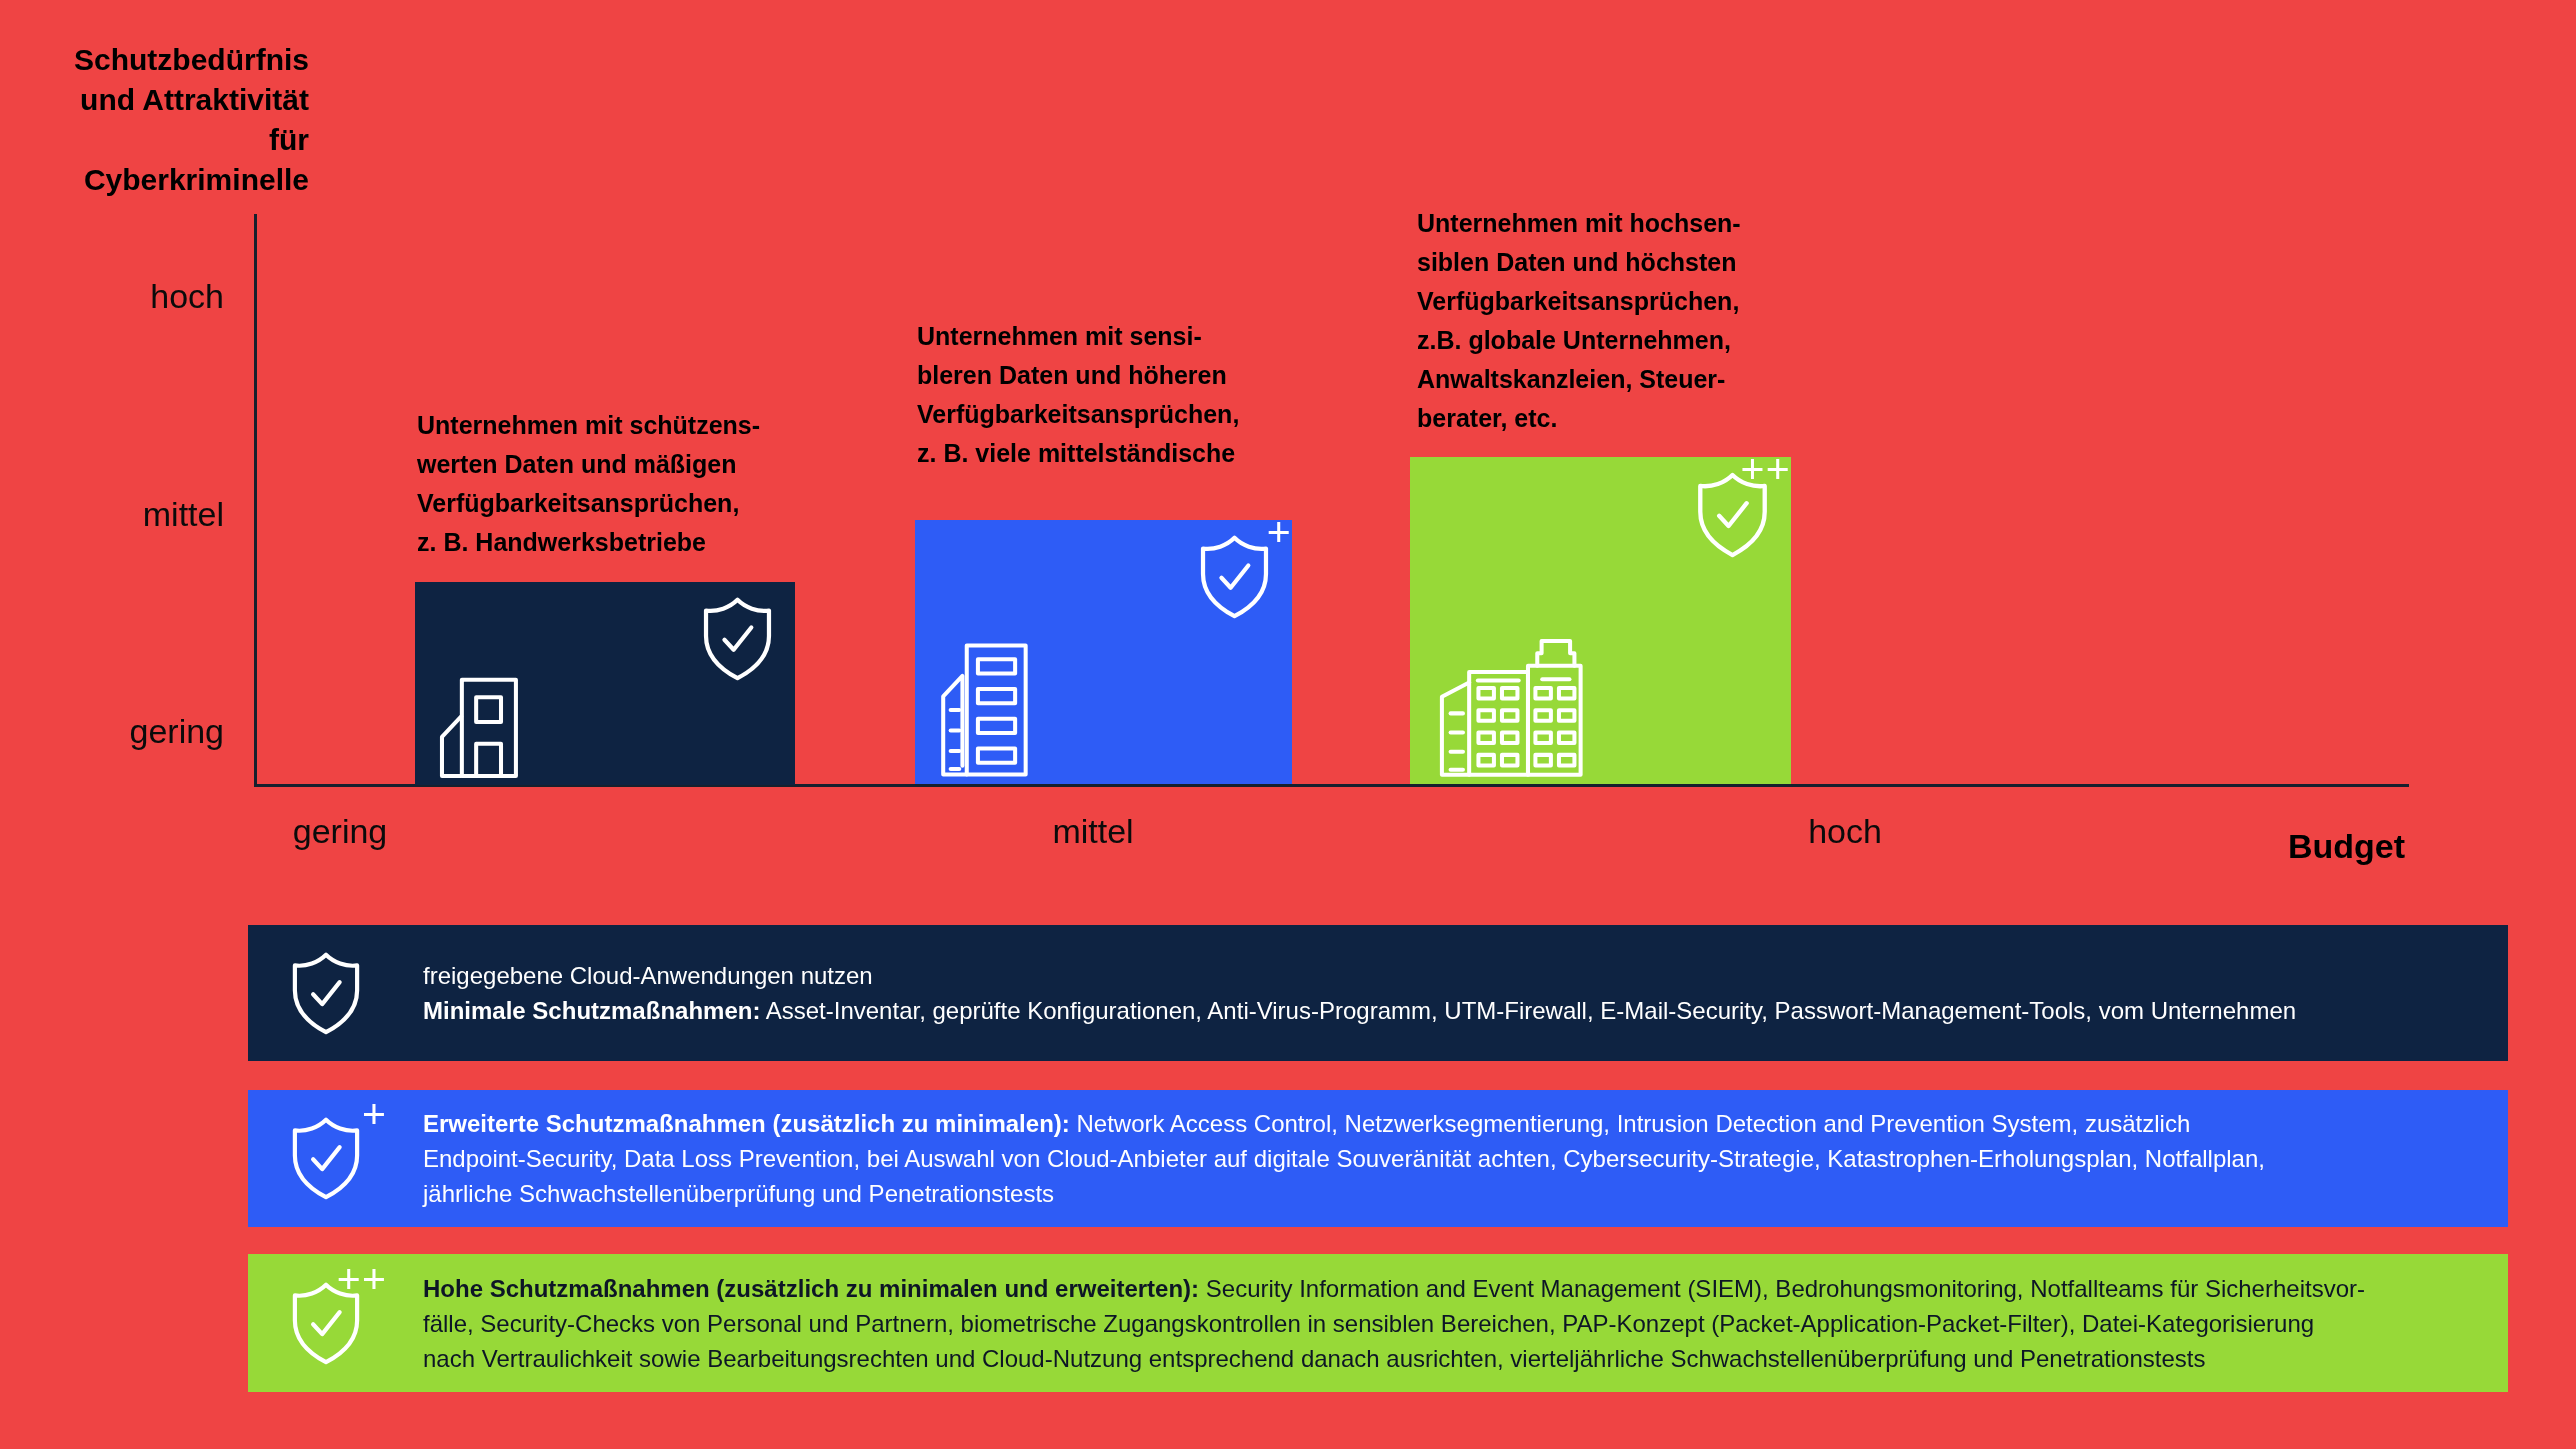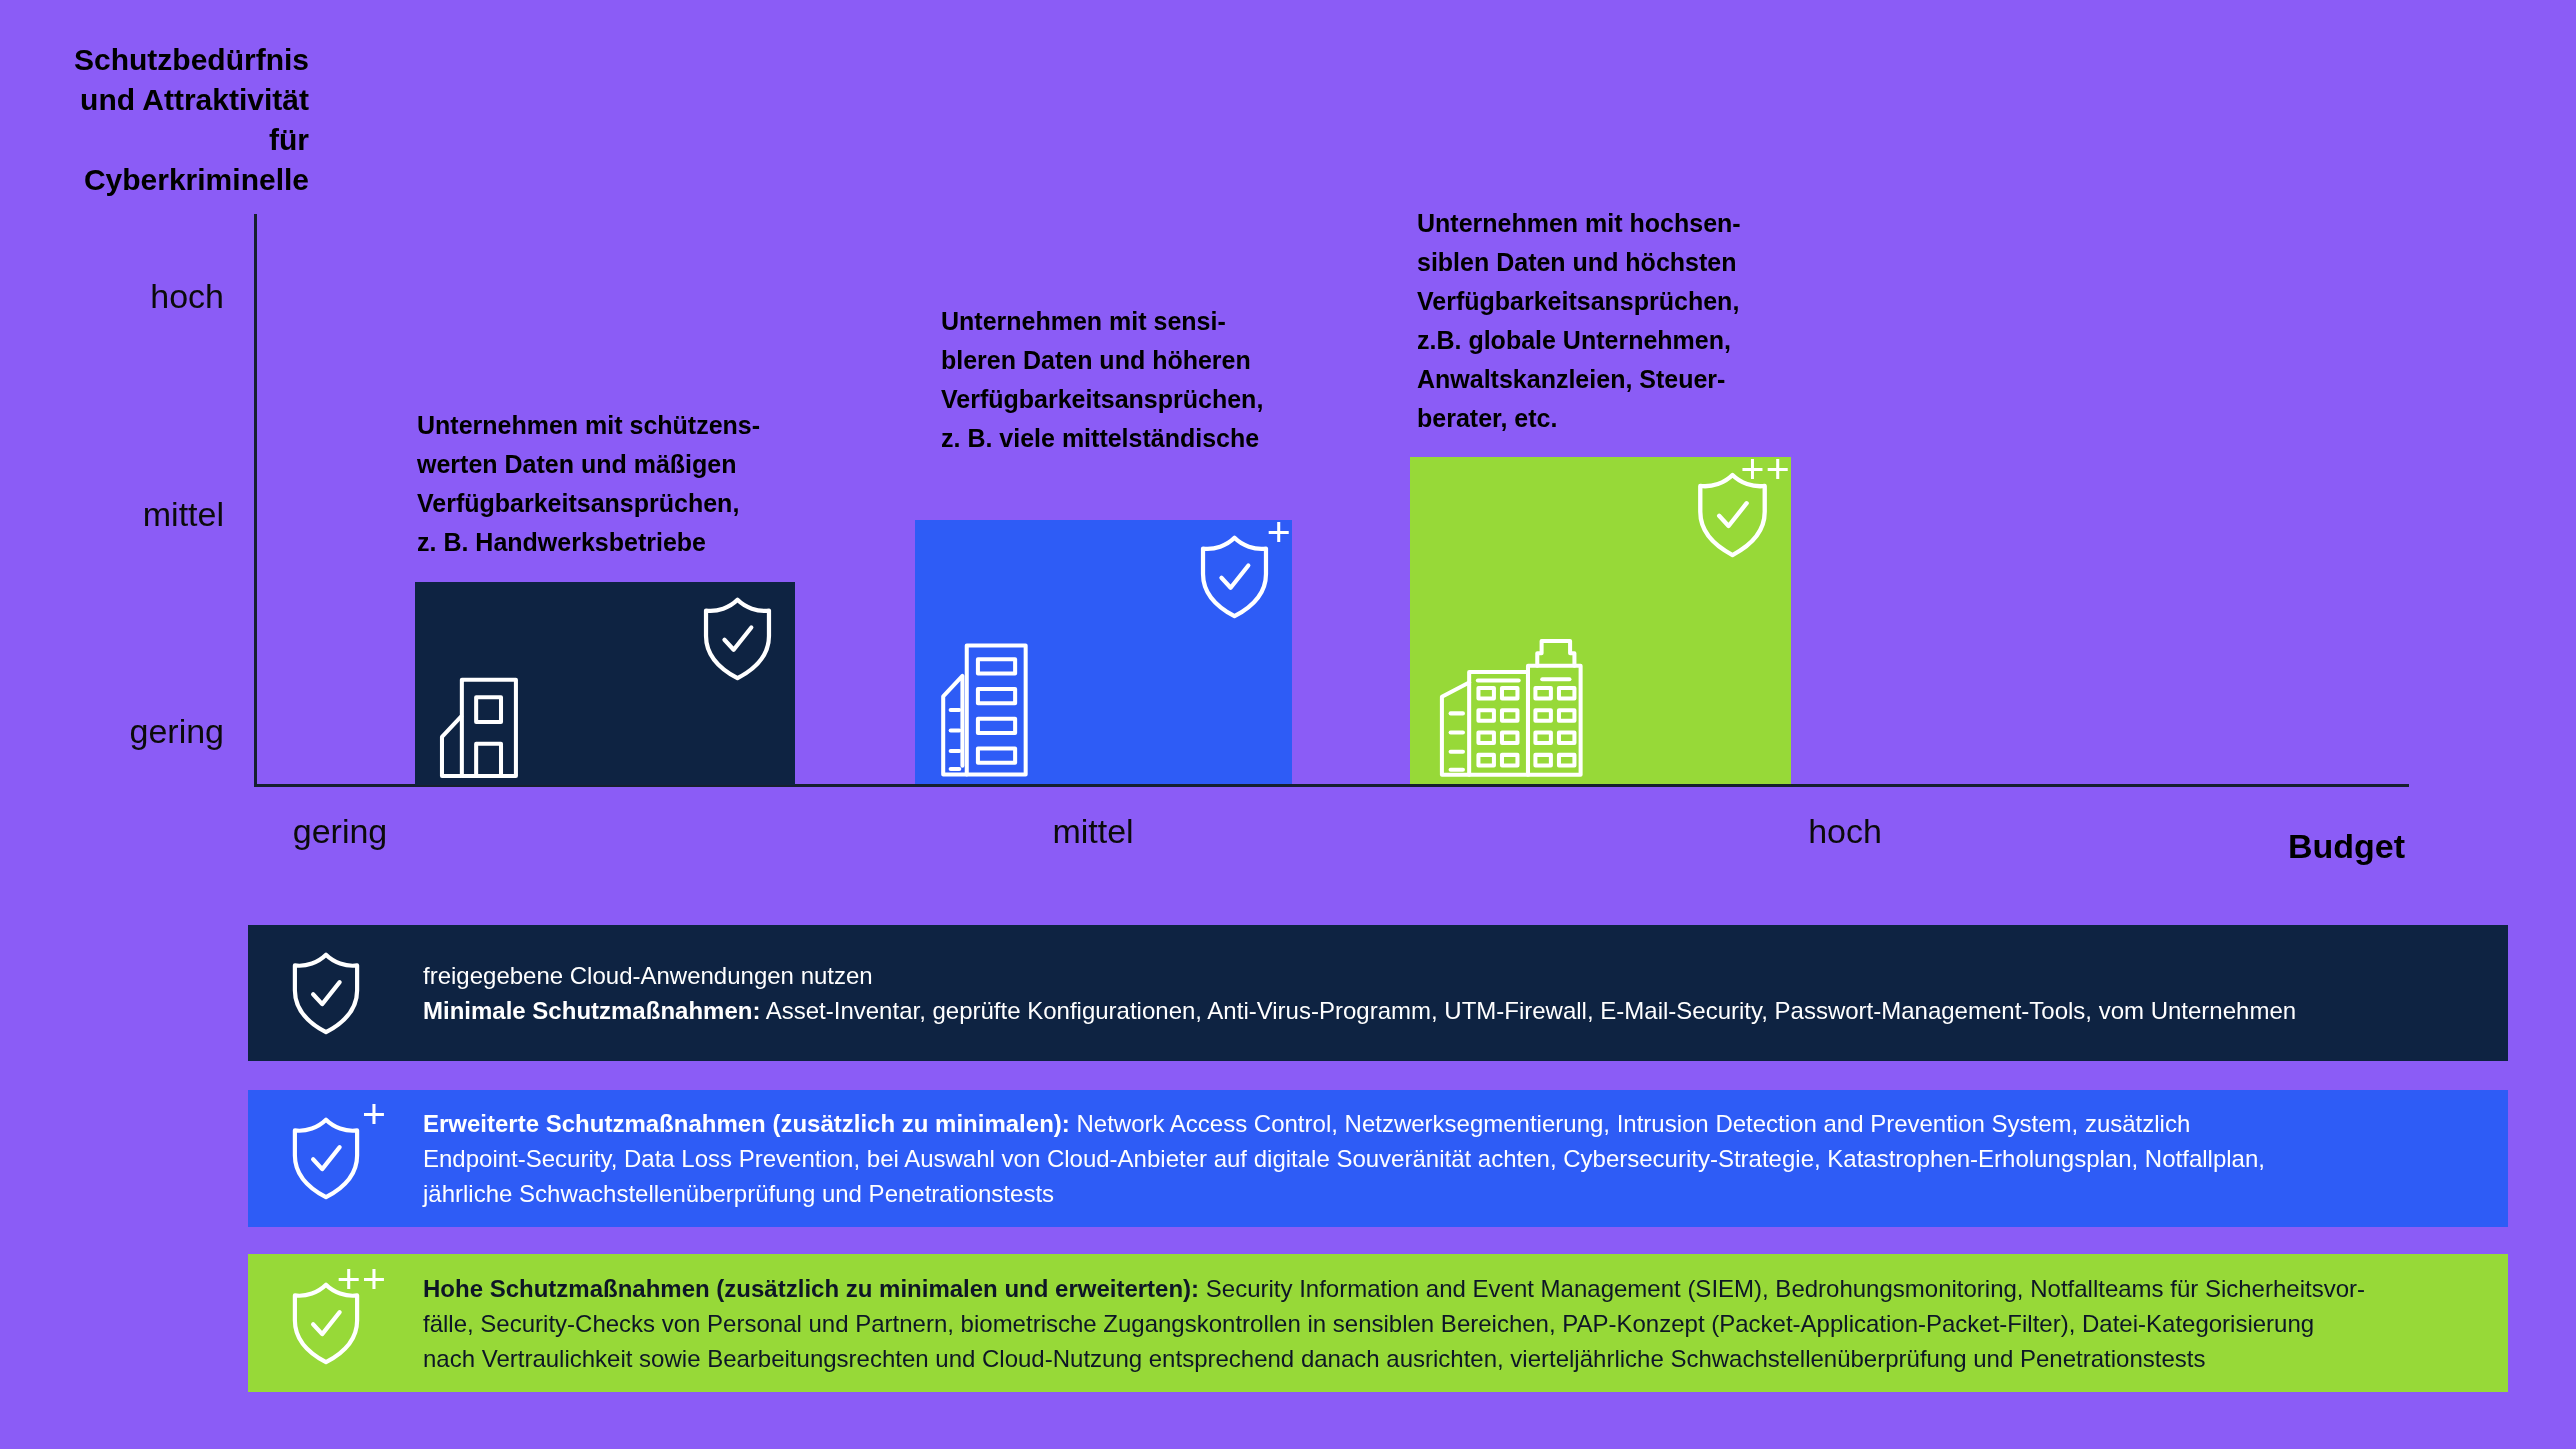--- a/index.html
+++ b/index.html
@@ -1,17 +1,17 @@
 <!DOCTYPE html>
 <html style="font-size:10.3px"><head>
 <meta charset="utf-8">
 <style>
   html,body{margin:0;padding:0;background:#fff;}
   #canvas{
-    position:relative; width:2576px; height:1449px; background:#8b5cf6;
+    position:relative; width:2576px; height:1449px; background:#ef4444;
     font-family:"Liberation Sans", sans-serif; color:#000; overflow:hidden;
   }
   
   .chart-title{
     position:absolute; left:39px; top:40px; width:270px;
     text-align:right; font-weight:bold; font-size:30px; line-height:40px; color:#000;
   }
   
   .axis-y{position:absolute; left:254px; top:214px; width:2.6px; height:573px; background:#16202e;}
   .axis-x{position:absolute; left:254px; top:784px; width:2155px; height:2.6px; background:#16202e;}
@@ -29,21 +29,21 @@
   .bar3{left:1410px; top:457px; width:381px; height:327px;}
   .building{position:absolute; left:22px; bottom:5.2px;}
   .bar-shield{position:absolute; top:14px; right:19.3px;}
   .bar-shield .plus, .legend-icon .plus{
     position:absolute; top:-22px; right:-19.3px; color:#fff;
     font-size:41px; line-height:41px; font-weight:400; letter-spacing:1.3px;
   }
   
   .bar-label{position:absolute; font-weight:bold; font-size:25px; line-height:39px; color:#000;}
   .bl1{left:417px; top:406px; width:451px;}
-  .bl2{left:917px; top:302px; width:451px;margin-left:24px;}
+  .bl2{left:917px; top:317px; width:451px;}
   .bl3{left:1417px; top:204px; width:451px;}
   
   .legend{
     position:absolute; left:248px; width:2260px;
     display:flex; align-items:center; box-sizing:border-box; padding:0 39px 0 40px;
   }
   .lg1{top:925px; height:136px;}
   .lg2{top:1090px; height:137px;}
   .lg3{top:1254px; height:138px;}
   .legend-icon{position:relative; width:80px; flex:0 0 80px; margin-right:55px;}

